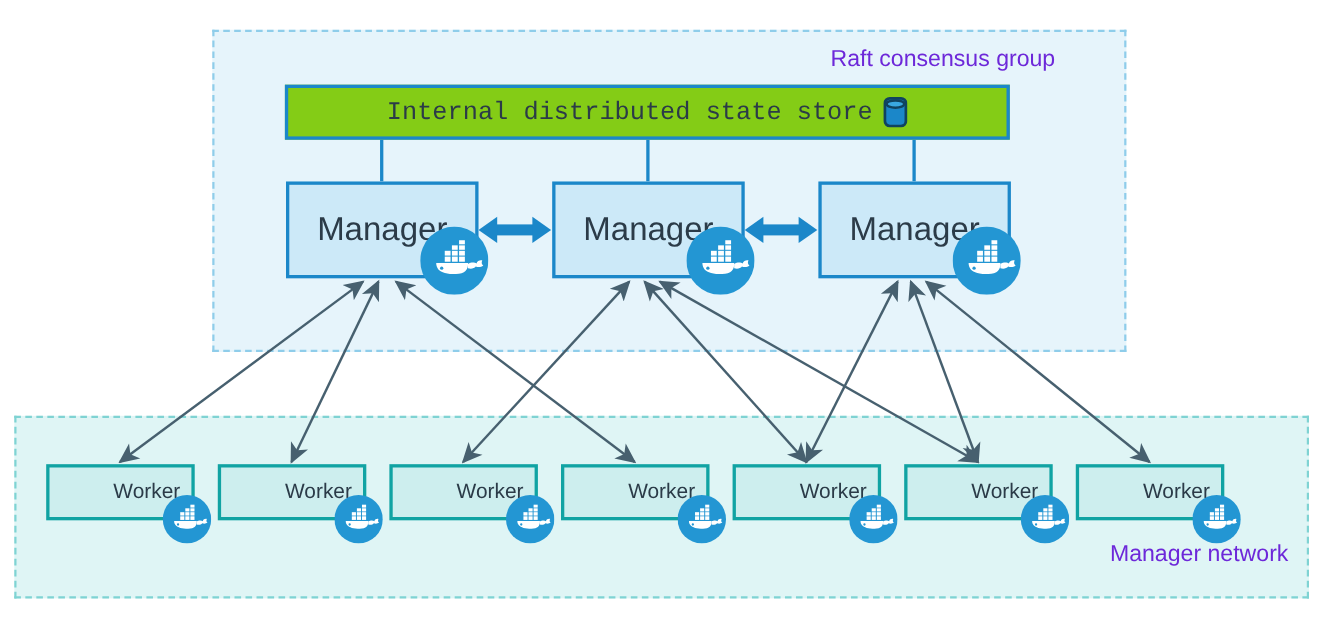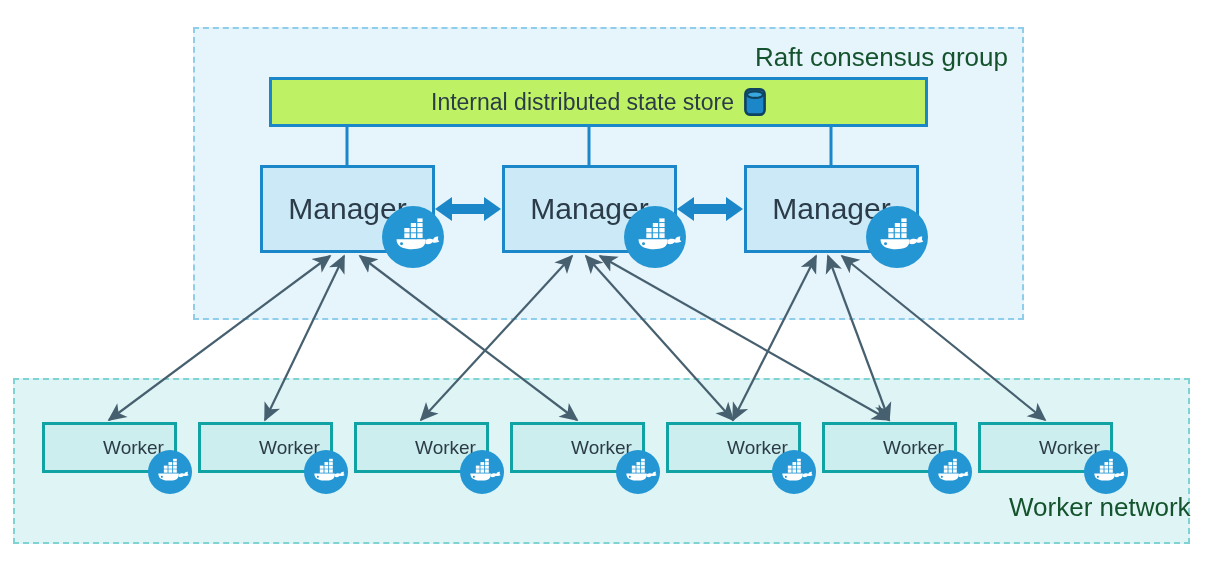--- a/index.html
+++ b/index.html
@@ -39,22 +39,22 @@
   }
   #gossip-zone {
     left: 13px; top: 378px;
     width: 1177px; height: 166px;
     background: #dff5f5;
     border: 2px dashed #7fd3d3;
   }
   .zone-label {
     position: absolute;
     z-index: 4;
-    color: #14532d;
-    font-size: 26px;
+    color: #6d28d9;
+    font-size: 21px;
     white-space: nowrap;
   }
   #raft-label { left: 755px; top: 42px; }
   #gossip-label { left: 1009px; top: 492px; }
 
   .node {
     position: absolute;
     z-index: 3;
     display: flex;
     align-items: center;
@@ -81,44 +81,45 @@
   }
   #worker-1 { left: 42px;   top: 422px; }
   #worker-2 { left: 198px;  top: 422px; }
   #worker-3 { left: 354px;  top: 422px; }
   #worker-4 { left: 510px;  top: 422px; }
   #worker-5 { left: 666px;  top: 422px; }
   #worker-6 { left: 822px;  top: 422px; }
   #worker-7 { left: 978px;  top: 422px; }
 
   #state-store {
-    left: 269px; top: 77px;
+    left: 259px; top: 77px;
     width: 659px; height: 50px;
-    background: #bef264;
+    background: #84cc16;
     border: 3px solid #1b87c9;
     font-size: 23px;
     gap: 10px;
+    font-family: Liberation Mono, monospace;
   }
 
   .docker-badge {
     position: absolute;
     z-index: 5;
   }
   .db-icon { display: inline-block; line-height: 0; }
 </style>
 </head>
 <body>
 
 <div id="stage">
 
   <div class="zone" id="raft-zone"></div>
   <div class="zone" id="gossip-zone"></div>
 
   <div class="zone-label" id="raft-label">Raft consensus group</div>
-  <div class="zone-label" id="gossip-label">Worker network</div>
+  <div class="zone-label" id="gossip-label">Manager network</div>
 
   <svg class="layer" id="edges" viewBox="0 0 1207 566">
     <defs>
       <marker id="ah-dark" markerWidth="9" markerHeight="9" refX="7.6" refY="4.5" orient="auto" markerUnits="strokeWidth">
         <path d="M0,0.6 L8.4,4.5 L0,8.4 L2.2,4.5 Z" fill="#47606f"></path>
       </marker>
       <marker id="ah-dark-start" markerWidth="9" markerHeight="9" refX="0.8" refY="4.5" orient="auto" markerUnits="strokeWidth">
         <path d="M8.4,0.6 L0,4.5 L8.4,8.4 L6.2,4.5 Z" fill="#47606f"></path>
       </marker>
     </defs>

